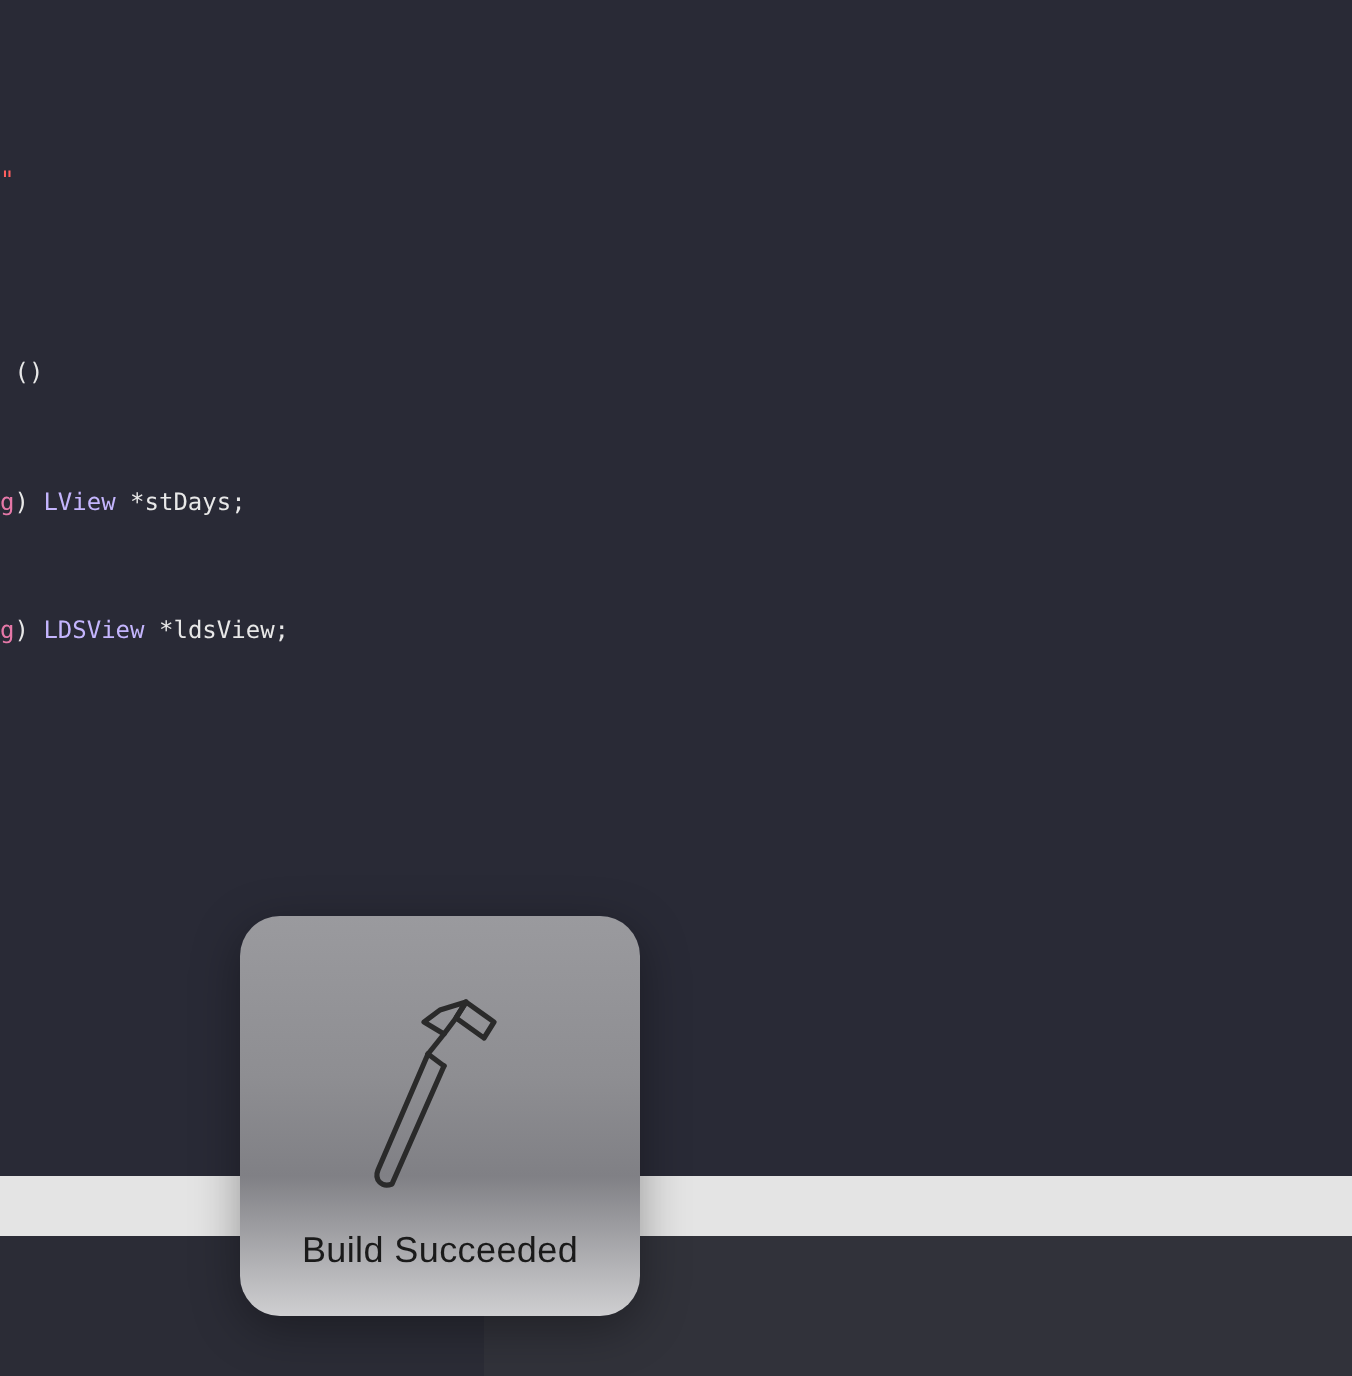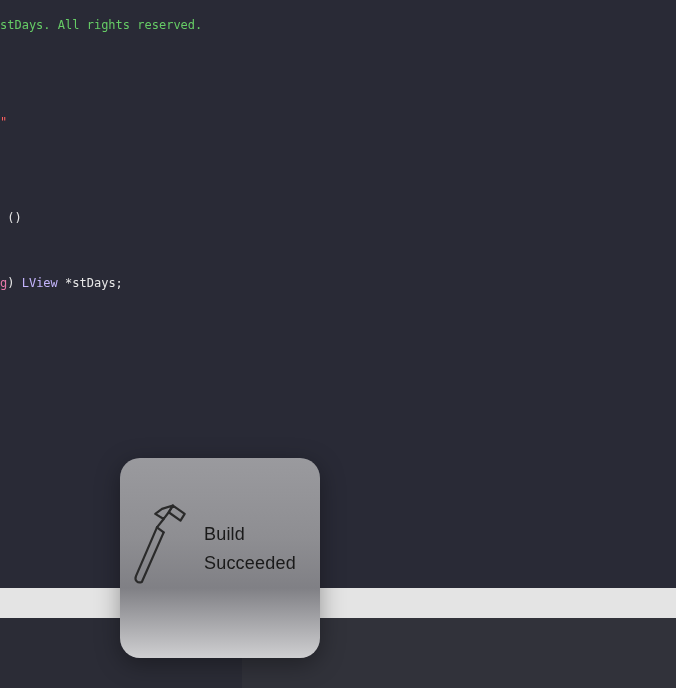--- a/index.html
+++ b/index.html
@@ -55,21 +55,21 @@
     .toast {
       position: absolute;
       left: 120px;
       top: 458px;
       width: 200px;
       height: 200px;
       border-radius: 20px;
       background: linear-gradient(to bottom, #9a9a9e 0%, #8e8e92 40%, #808085 65%, #cfcfd1 100%);
       box-shadow: 0 6px 24px rgba(0,0,0,0.35);
       display: flex;
-      flex-direction: row;
+      flex-direction: column;
       align-items: center;
       justify-content: flex-end;
       padding-bottom: 18px;
     }
     .toast-label {
       color: #1a1a1a;
       font-family: -apple-system, 'Helvetica Neue', Helvetica, Arial, sans-serif;
       font-size: 18px;
       font-weight: 400;
       letter-spacing: 0.2px;
@@ -78,30 +78,30 @@
       width: 100px;
       height: 110px;
       margin-bottom: 8px;
     }
   </style>
 </head>
 <body>
 
 <div class="editor-area">
   <div class="code-content">
-<span class="line"><span class="c-green">stDays. All rights reserved.</span></span>
 <span class="line"> </span>
 <span class="line"> </span>
 <span class="line"><span class="c-red">"</span></span>
 <span class="line"> </span>
 <span class="line"> </span>
 <span class="line"><span class="c-white"> ()</span></span>
 <span class="line"> </span>
 <span class="line"><span class="c-pink">g</span><span class="c-white">) </span><span class="c-teal">LView</span><span class="c-white"> *stDays;</span></span>
 <span class="line"> </span>
+<span class="line"><span class="c-pink">g</span><span class="c-white">) </span><span class="c-teal">LDSView</span><span class="c-white"> *ldsView;</span></span>
 <span class="line"> </span>
 <span class="line"> </span>
 <span class="line"> </span>
 <span class="line"> </span>
 <span class="line"> </span>
 <span class="line"> </span>
 
 
 
 

